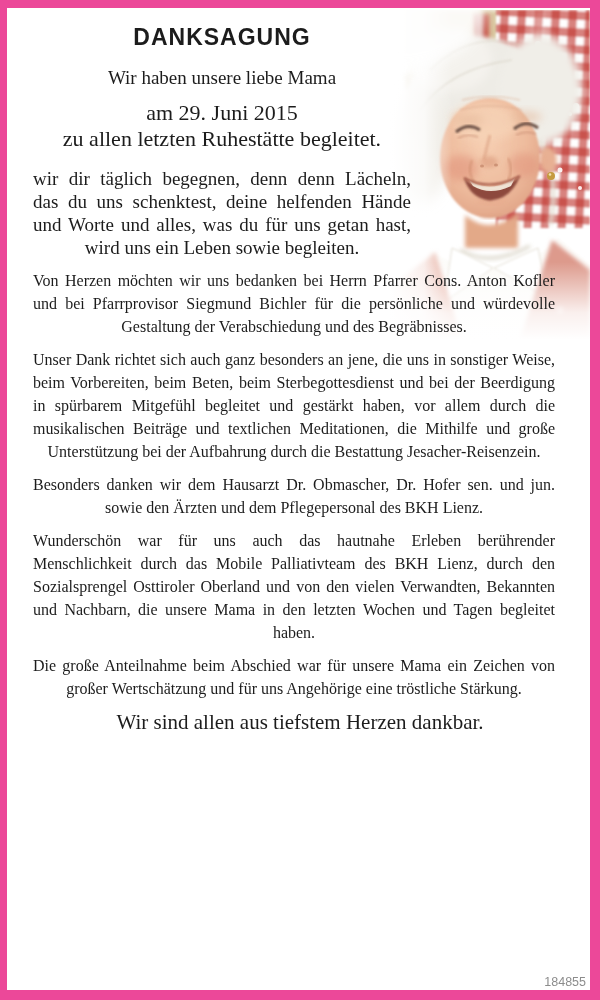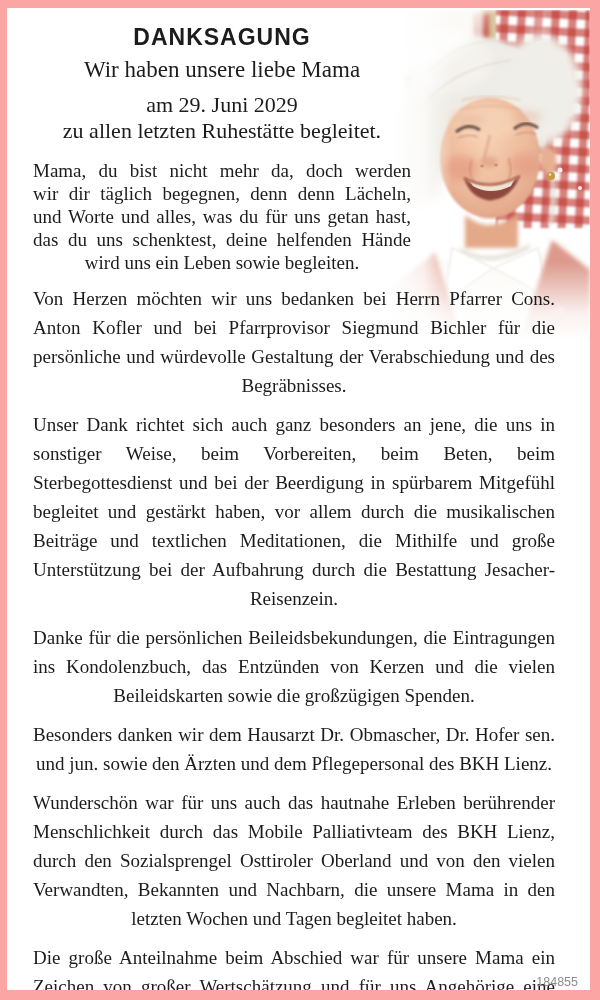--- a/index.html
+++ b/index.html
@@ -1,38 +1,38 @@
 <!DOCTYPE html>
 <html lang="de"><head>
 <meta charset="utf-8">
 <style>
   html,body{margin:0;padding:0;}
   body{width:600px;height:1000px;position:relative;background:#161616;
        font-family:"Liberation Serif","DejaVu Serif",serif;color:#1c1c1c;}
-  .frame{position:absolute;inset:0;background:#fca5a5;}
+  .frame{position:absolute;inset:0;background:#ec4899;}
   .paper{position:absolute;left:7px;top:8px;right:10px;bottom:10px;background:#ffffff;
          overflow:hidden;}
   .content{position:relative;z-index:1;padding:0 23px 0 26px;}
   
   .head-col{width:378px;text-align:center;}
   .kicker{margin-top:16px;font-family:"Liberation Sans","DejaVu Sans",sans-serif;
           font-weight:bold;font-size:23px;line-height:26px;letter-spacing:1px;}
-  .intro{margin-top:7px;font-size:23px;line-height:26px;}
+  .intro{margin-top:15px;font-size:19px;line-height:26px;}
   .name{margin-top:5px;font-size:45px;line-height:50px;font-weight:bold;}
   .dateline{font-size:22px;line-height:26px;}
   .dates{margin-top:9px;}
   
   .poem{margin-top:15px;width:378px;font-size:19px;line-height:23px;}
   .poem-line{text-align:justify;text-align-last:justify;}
   .poem-line.last{text-align:center;text-align-last:center;}
   
-  .thanks{margin:10px 12px 0 0;font-size:19px;line-height:29px;
+  .thanks{margin:10px 12px 0 0;font-size:16px;line-height:23px;
           text-align:justify;text-align-last:center;}
   .closing{margin-top:10px;font-size:21px;line-height:24px;text-align:center;}
-  .refnum{position:absolute;right:12px;bottom:1px;z-index:2;
+  .refnum{position:absolute;right:4px;bottom:1px;z-index:2;
           font-family:"Liberation Sans","DejaVu Sans",sans-serif;
           font-size:12.5px;color:#8c8c8c;}
   .photo{position:absolute;top:2px;right:0;z-index:0;display:block;}
 </style>
 </head>
 <body>
 
 <div class="frame">
   <div class="paper">
 
@@ -168,36 +168,34 @@
         <ellipse cx="0" cy="0" rx="95" ry="60" fill="#ffffff" opacity="0.85" filter="url(#b7)"></ellipse>
       </g>
     </svg>
 
     <div class="content">
 
       <div class="head-col">
         <div class="kicker">DANKSAGUNG</div>
         <div class="intro">Wir haben unsere liebe Mama</div>
         <div class="dates">
-          <div class="dateline">am 29. Juni 2029</div>
+          <div class="dateline">am 29. Juni 2015</div>
           <div class="dateline">zu allen letzten Ruhestätte begleitet.</div>
         </div>
       </div>
 
       <div class="poem">
-        <div class="poem-line">Mama, du bist nicht mehr da, doch werden</div>
         <div class="poem-line">wir dir täglich begegnen, denn denn Lächeln,</div>
+        <div class="poem-line">das du uns schenktest, deine helfenden Hände</div>
         <div class="poem-line">und Worte und alles, was du für uns getan hast,</div>
-        <div class="poem-line">das du uns schenktest, deine helfenden Hände</div>
         <div class="poem-line last">wird uns ein Leben sowie begleiten.</div>
       </div>
 
       <p class="thanks">Von Herzen möchten wir uns bedanken bei Herrn Pfarrer Cons. Anton Kofler und bei Pfarrprovisor Siegmund Bichler für die persönliche und würdevolle Gestaltung der Verabschiedung und des Begräbnisses.</p>
       <p class="thanks">Unser Dank richtet sich auch ganz besonders an jene, die uns in sonstiger Weise, beim Vorbereiten, beim Beten, beim Sterbegottesdienst und bei der Beerdigung in spürbarem Mitgefühl begleitet und gestärkt haben, vor allem durch die musikalischen Beiträge und textlichen Meditationen, die Mithilfe und große Unterstützung bei der Aufbahrung durch die Bestattung Jesacher-Reisenzein.</p>
-      <p class="thanks">Danke für die persönlichen Beileidsbekundungen, die Eintragungen ins Kondolenzbuch, das Entzünden von Kerzen und die vielen Beileidskarten sowie die großzügigen Spenden.</p>
       <p class="thanks">Besonders danken wir dem Hausarzt Dr. Obmascher, Dr. Hofer sen. und jun. sowie den Ärzten und dem Pflegepersonal des BKH Lienz.</p>
       <p class="thanks">Wunderschön war für uns auch das hautnahe Erleben berührender Menschlichkeit durch das Mobile Palliativteam des BKH Lienz, durch den Sozialsprengel Osttiroler Oberland und von den vielen Verwandten, Bekannten und Nachbarn, die unsere Mama in den letzten Wochen und Tagen begleitet haben.</p>
       <p class="thanks">Die große Anteilnahme beim Abschied war für unsere Mama ein Zeichen von großer Wertschätzung und für uns Angehörige eine tröstliche Stärkung.</p>
 
       <div class="closing">Wir sind allen aus tiefstem Herzen dankbar.</div>
 
     </div>
 
     <div class="refnum">184855</div>
   </div>

